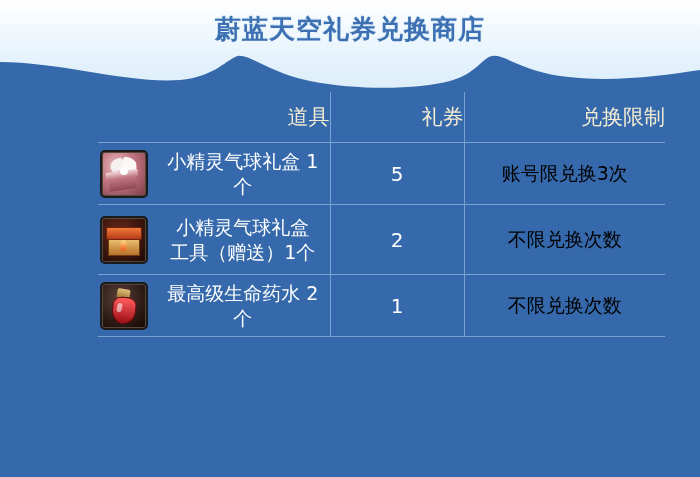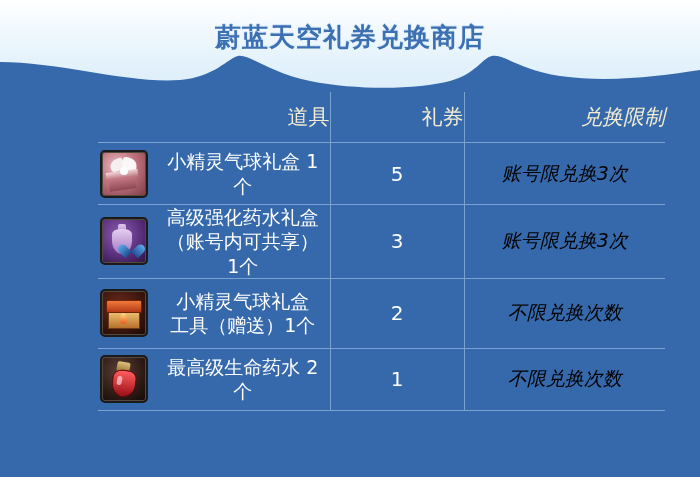--- a/index.html
+++ b/index.html
@@ -36,21 +36,21 @@
     position: absolute;
     left: 0;
     bottom: 0;
     width: 700px;
     height: 60px;
     display: block;
   }
   .page-title {
     position: absolute;
     left: 0;
-    top: 20px;
+    top: 12px;
     width: 700px;
     text-align: center;
     font-size: 26px;
     font-weight: bold;
     letter-spacing: 1px;
     color: #3d70b2;
     text-shadow: 0 1px 0 #eaf4fc, 0 -1px 0 #cfe4f5, 1px 0 0 #e6f2fb, -1px 0 0 #e6f2fb;
     white-space: nowrap;
   }
 
@@ -76,21 +76,21 @@
     border-bottom: 1px solid #7ba3d2;
     border-left: 1px solid #7ba3d2;
     border-right: 1px solid #7ba3d2;
     padding: 0;
     vertical-align: middle;
   }
   
   table.shop th:first-child,
   table.shop td:first-child { border-left: none; }
   table.shop th:last-child,
-  table.shop td:last-child  { border-right: none; font-style: italic; }
+  table.shop td:last-child  { border-right: none; }
 
   table.shop th {
     height: 50px;
     font-size: 21px;
     font-weight: normal;
     color: #f3ecd2;
     text-align: right;
     border-top: none;
   }
 
@@ -302,35 +302,20 @@
                   <span class="base"></span>
                   <span class="knot"></span>
               </span>
               <span class="item-label">小精灵气球礼盒 1个</span>
             </div>
           </td>
           <td class="price-cell">5</td>
           <td class="limit-cell">账号限兑换3次</td>
         </tr>
 
-        <tr class="row-item-2">
-          <td class="item-cell">
-            <div class="item-inner">
-              <span class="icon-box ic-potion-purple">
-                <span class="neck"></span>
-                  <span class="flask"></span>
-                  <span class="heart"></span>
-              </span>
-              <span class="item-label">高级强化药水礼盒
-（账号内可共享）1个</span>
-            </div>
-          </td>
-          <td class="price-cell">3</td>
-          <td class="limit-cell">账号限兑换3次</td>
-        </tr>
 
 
         <tr class="row-item-2">
           <td class="item-cell">
             <div class="item-inner">
               <span class="icon-box ic-crate">
                 <span class="body"></span>
                   <span class="lid"></span>
                   <span class="flame"></span>
               </span>

